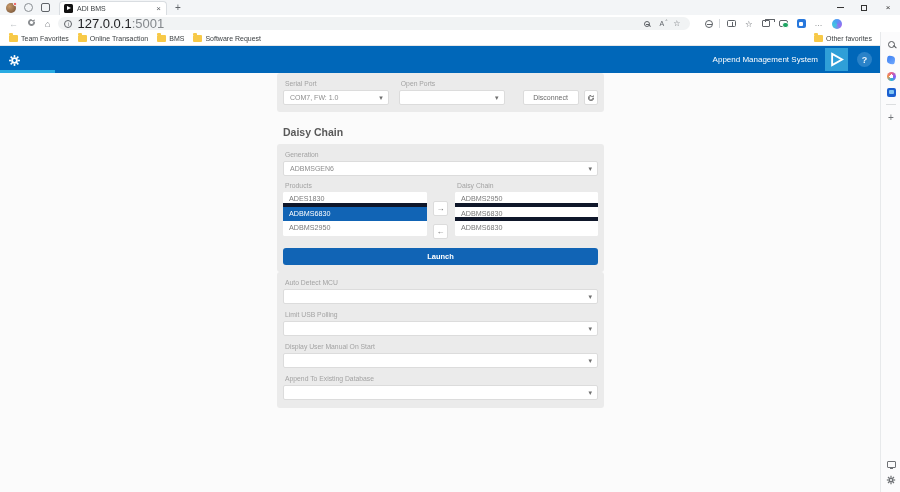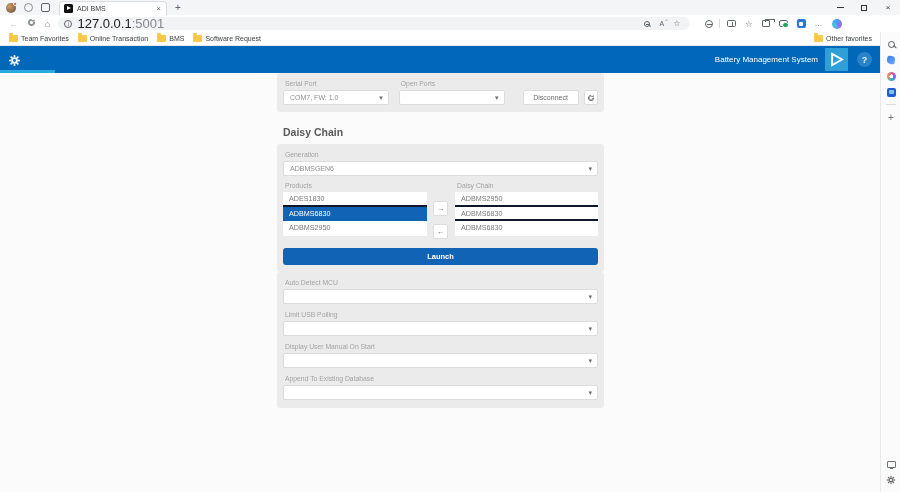--- a/index.html
+++ b/index.html
@@ -99,21 +99,21 @@
   .ic-field { width:110px; margin-right:10px; }
   .btn { background:#fff; border:1px solid #dcdcdc; border-radius:2px; height:15px; font-size:7px; color:#6b6b6b; display:flex; align-items:center; justify-content:center; }
   .disconnect { width:58px; margin-left:8px; }
   .refreshbtn { width:15px; margin-left:5px; }
 
   .dc-row { display:flex; margin-top:4px; }
   .dc-col { width:144px; }
   .dc-col.right { width:143px; }
   .dc-mid { width:15px; margin:0 7px 0 6px; display:flex; flex-direction:column; align-items:center; }
   .listbox { background:#fff; border-radius:2px; overflow:hidden; }
-  .listitem { height:14.6px; line-height:14.6px; font-size:7.2px; color:#7a7a7a; padding-left:6px; border-bottom:2px solid #0f172a; background:#fff; }
+  .listitem { height:14.6px; line-height:14.6px; font-size:7.2px; color:#7a7a7a; padding-left:6px; border-bottom:4px solid #0f172a; background:#fff; }
   .listitem:last-child { border-bottom:none; }
   .listitem.selected { background:#1164b5; color:#fff; border-bottom-color:#1164b5; }
   .movebtn { width:15px; height:15px; font-size:8px; color:#6b6b6b; }
   .movebtn.first { margin-top:21px; }
   .movebtn.second { margin-top:8px; }
   .launch { margin-top:9px; width:100%; height:17px; background:#1164b5; border:none; border-radius:3px; color:#fff; font-size:7.5px; font-weight:700; display:flex; align-items:center; justify-content:center; font-family:"Liberation Sans", sans-serif; }
   .set-field { margin-bottom:7px; }
   .set-field:last-child { margin-bottom:1px; }
 </style>
 </head>
@@ -250,21 +250,21 @@
               <line x1="4.9" y1="4.9" x2="7.8" y2="7.8"></line>
               <line x1="16.2" y1="16.2" x2="19.1" y2="19.1"></line>
               <line x1="4.9" y1="19.1" x2="7.8" y2="16.2"></line>
               <line x1="16.2" y1="7.8" x2="19.1" y2="4.9"></line>
             </g>
             <circle cx="12" cy="12" r="6" fill="#fff"></circle>
             <circle cx="12" cy="12" r="2.6" fill="#0067b9"></circle>
           </svg>
       </span>
       <span class="cyanline"></span>
-      <span class="htitle">Battery Management System</span>
+      <span class="htitle">Append Management System</span>
       <span class="hlogo">
         <svg width="15" height="15" viewBox="0 0 24 24">
             <polygon points="5,3 21,12 5,21" fill="none" stroke="#fff" stroke-width="3"></polygon>
           </svg>
       </span>
       <span class="hhelp">?</span>
     </div>
 
     <div class="content">
 

